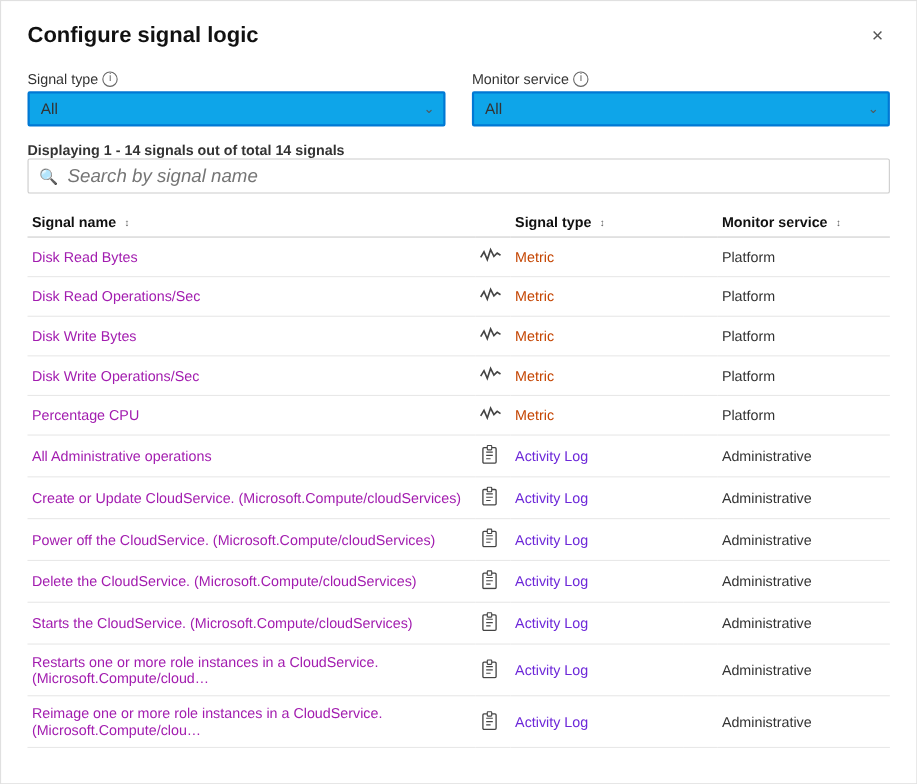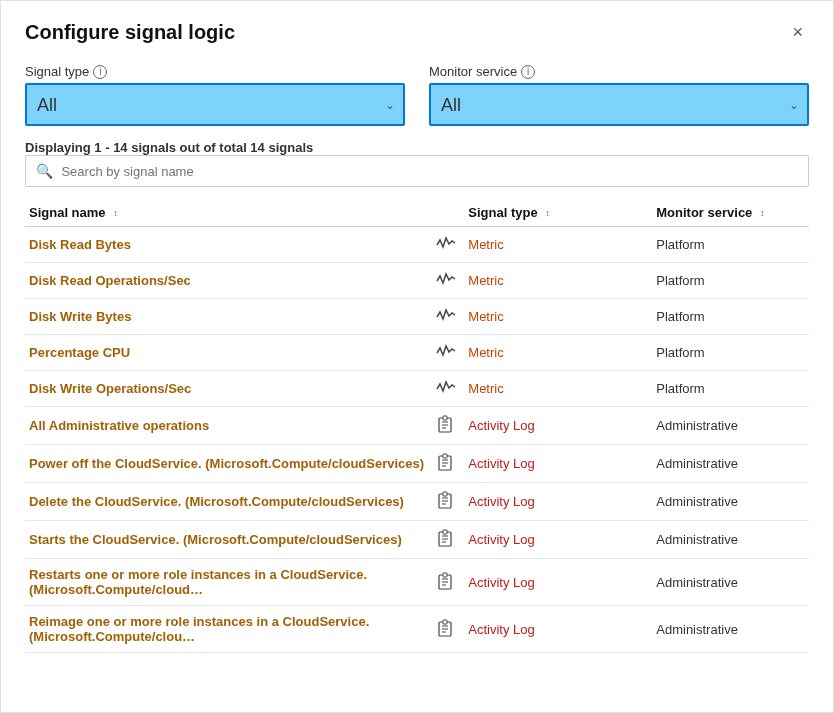--- a/index.html
+++ b/index.html
@@ -73,27 +73,27 @@
       border: 1px solid #666;
       font-size: 10px;
       color: #666;
       cursor: help;
     }
     .select-wrapper {
       position: relative;
     }
     .select-wrapper select {
       width: 100%;
-      height: 43px;
+      height: 32px;
       padding: 0 32px 0 10px;
       border: 2px solid #0078d4;
       border-radius: 2px;
       appearance: none;
-      background: #7dd3fc;
-      font-size: 18px;
+      background: #0ea5e9;
+      font-size: 14px;
       color: #333;
       cursor: pointer;
       outline: none;
     }
     .select-chevron {
       position: absolute;
       right: 10px;
       top: 50%;
       transform: translateY(-50%);
       pointer-events: none;
@@ -111,24 +111,25 @@
       border: 1px solid #ccc;
       border-radius: 2px;
       padding: 0 10px;
       height: 32px;
       margin-bottom: 12px;
       gap: 8px;
     }
     .search-bar input {
       border: none;
       outline: none;
-      font-size: 13px;
+      font-size: 17px;
       color: #333;
       flex: 1;
       background: transparent;
+      font-style: italic;
     }
     .search-icon {
       color: #888;
       font-size: 14px;
     }
     .signals-table {
       width: 100%;
       border-collapse: collapse;
     }
     .signals-table thead tr {
@@ -152,32 +153,31 @@
       color: #555;
       vertical-align: middle;
     }
     .signals-table td {
       padding: 8px 8px 8px 4px;
       border-bottom: 1px solid #e8e8e8;
       vertical-align: middle;
       font-size: 13px;
     }
     .signal-link {
-      color: #a16207;
+      color: #a21caf;
       text-decoration: none;
       cursor: pointer;
-      font-weight: bold;
     }
     .signal-type-metric {
       color: #c44400;
       font-size: 13px;
       font-weight: 400;
     }
     .signal-type-activity {
-      color: #b91c1c;
+      color: #6d28d9;
       font-size: 13px;
       font-weight: 400;
     }
     .monitor-service {
       color: #333;
       font-size: 13px;
       margin-top: 32px;
     }
     .th-signal-name { width: 52%; }
     .th-signal-type { width: 20%; }
@@ -273,39 +273,52 @@
         <tr>
           <td><a class="signal-link">Disk Write Bytes</a></td>
           <td class="td-icon"><svg width="20" height="16" viewBox="0 0 20 16" fill="none">
               <path d="M1 10 L4 5 L7 12 L10 3 L13 9 L16 6 L19 8" stroke="#444" stroke-width="1.5" fill="none"></path>
             </svg></td>
           <td><span class="signal-type-metric">Metric</span></td>
           <td></td>
           <td class="monitor-service">Platform</td>
         </tr>
         <tr>
+          <td><a class="signal-link">Disk Write Operations/Sec</a></td>
+          <td class="td-icon"><svg width="20" height="16" viewBox="0 0 20 16" fill="none">
+              <path d="M1 10 L4 5 L7 12 L10 3 L13 9 L16 6 L19 8" stroke="#444" stroke-width="1.5" fill="none"></path>
+            </svg></td>
+          <td><span class="signal-type-metric">Metric</span></td>
+          <td></td>
+          <td class="monitor-service">Platform</td>
+        </tr>
+        <tr>
           <td><a class="signal-link">Percentage CPU</a></td>
           <td class="td-icon"><svg width="20" height="16" viewBox="0 0 20 16" fill="none">
               <path d="M1 10 L4 5 L7 12 L10 3 L13 9 L16 6 L19 8" stroke="#444" stroke-width="1.5" fill="none"></path>
             </svg></td>
           <td><span class="signal-type-metric">Metric</span></td>
           <td></td>
           <td class="monitor-service">Platform</td>
         </tr>
         <tr>
-          <td><a class="signal-link">Disk Write Operations/Sec</a></td>
-          <td class="td-icon"><svg width="20" height="16" viewBox="0 0 20 16" fill="none">
-              <path d="M1 10 L4 5 L7 12 L10 3 L13 9 L16 6 L19 8" stroke="#444" stroke-width="1.5" fill="none"></path>
-            </svg></td>
-          <td><span class="signal-type-metric">Metric</span></td>
-          <td></td>
-          <td class="monitor-service">Platform</td>
-        </tr>
-        <tr>
           <td><a class="signal-link">All Administrative operations</a></td>
+          <td class="td-icon"><svg width="16" height="18" viewBox="0 0 16 18" fill="none">
+              <rect x="1" y="3" width="12" height="14" rx="1" stroke="#444" stroke-width="1.2" fill="none"></rect>
+              <line x1="4" y1="7" x2="10" y2="7" stroke="#444" stroke-width="1"></line>
+              <line x1="4" y1="10" x2="10" y2="10" stroke="#444" stroke-width="1"></line>
+              <line x1="4" y1="13" x2="8" y2="13" stroke="#444" stroke-width="1"></line>
+              <rect x="5" y="1" width="4" height="4" rx="0.5" stroke="#444" stroke-width="1" fill="#fff"></rect>
+            </svg></td>
+          <td><span class="signal-type-activity">Activity Log</span></td>
+          <td></td>
+          <td class="monitor-service">Administrative</td>
+        </tr>
+        <tr>
+          <td><a class="signal-link">Create or Update CloudService. (Microsoft.Compute/cloudServices)</a></td>
           <td class="td-icon"><svg width="16" height="18" viewBox="0 0 16 18" fill="none">
               <rect x="1" y="3" width="12" height="14" rx="1" stroke="#444" stroke-width="1.2" fill="none"></rect>
               <line x1="4" y1="7" x2="10" y2="7" stroke="#444" stroke-width="1"></line>
               <line x1="4" y1="10" x2="10" y2="10" stroke="#444" stroke-width="1"></line>
               <line x1="4" y1="13" x2="8" y2="13" stroke="#444" stroke-width="1"></line>
               <rect x="5" y="1" width="4" height="4" rx="0.5" stroke="#444" stroke-width="1" fill="#fff"></rect>
             </svg></td>
           <td><span class="signal-type-activity">Activity Log</span></td>
           <td></td>
           <td class="monitor-service">Administrative</td>

